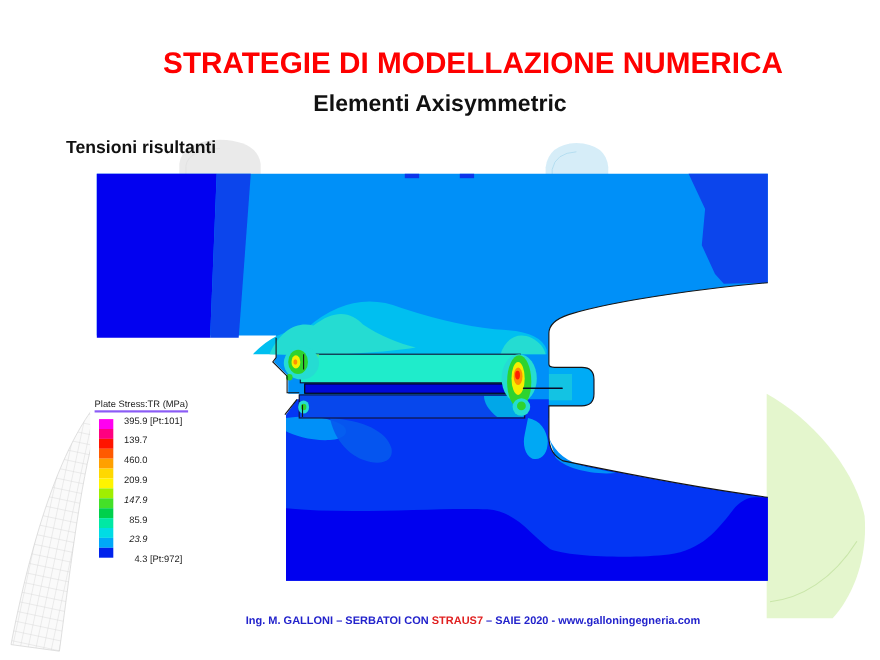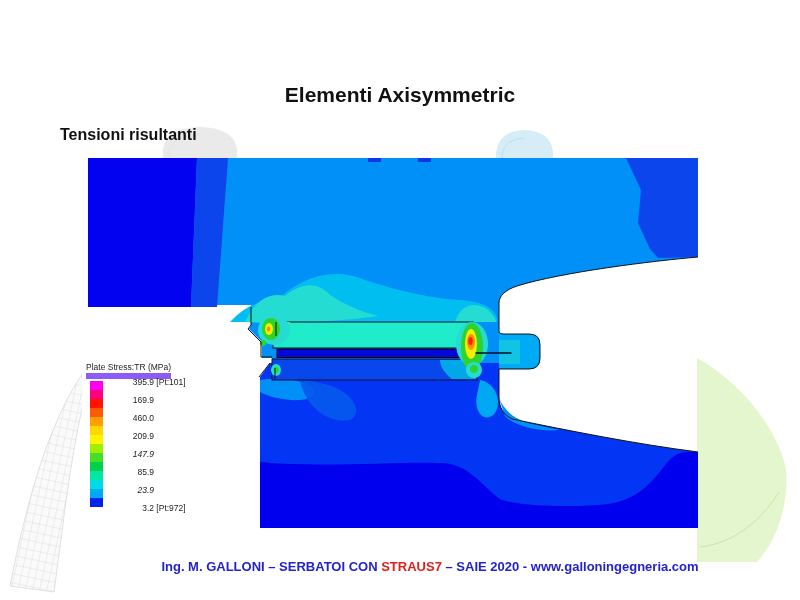--- a/index.html
+++ b/index.html
@@ -15,39 +15,39 @@
   }
   .subtitle{
     left:0px;top:83px;width:800px;text-align:center;
     font-size:21px;font-weight:bold;color:#111111;
   }
   .section-label{
     left:60px;top:126px;font-size:16px;font-weight:bold;color:#111111;
   }
   .footer{
     left:60px;top:559px;width:740px;text-align:center;
-    font-size:13px;font-weight:bold;
+    font-size:10px;font-weight:bold;
   }
   svg.canvas{position:absolute;left:0;top:0;width:800px;height:600px;}
   
   .legend{
     left:82px;top:360px;width:108px;height:166px;background:#ffffff;
     font-size:8.5px;color:#222222;
   }
   .legend-title{
     position:absolute;left:4px;top:2px;white-space:nowrap;
-    border-bottom:6px solid #8b5cf6;padding-bottom:1px;
+    border-bottom:2px solid #8b5cf6;padding-bottom:1px;
   }
   .legend-bar{
     position:absolute;left:8px;top:21px;width:13px;height:126px;
     display:flex;flex-direction:column;
   }
   .legend-bar div{width:13px;flex:1 1 auto;}
   .legend-row{
-    position:absolute;left:24px;height:10px;white-space:nowrap;line-height:10px;margin-left:20px;
+    position:absolute;left:24px;height:10px;white-space:nowrap;line-height:10px;
   }
   .legend-row .num{display:inline-block;width:28px;text-align:right;}
 </style>
 </head>
 <body>
 
 <div class="slide">
 
   <svg class="canvas" viewBox="0 0 800 600" shape-rendering="geometricPrecision">
     <defs>
@@ -130,20 +130,21 @@
 
     <g stroke="#141414" stroke-width="1" fill="none">
       <path d="M698,257 C652,261 562,272 517,286 C505,290 499,296 499,303 V331 Q499,334 504,334 H529 Q540,334 540,345 V358 Q540,369 529,369 H499 V397 C499,408 504,415 512,419 C570,431 636,444 698,452"></path>
       <path d="M251,307 V325 L248,329 L261,342 V357 L272,357"></path>
       <path d="M259,377 L270,363"></path>
       <path d="M276,322 V336"></path>
       <path d="M275,368 V379"></path>
     </g>
   </svg>
 
+  <div class="abs title" style="color:#fe0000;">STRATEGIE DI MODELLAZIONE NUMERICA</div>
   <div class="abs subtitle">Elementi Axisymmetric</div>
   <div class="abs section-label">Tensioni risultanti</div>
 
   <div class="abs legend">
     <div class="legend-title">Plate Stress:TR (MPa)</div>
     <div class="legend-bar">
         <div style="background: rgb(255, 0, 240);"></div>
         <div style="background: rgb(255, 0, 128);"></div>
         <div style="background: rgb(255, 20, 0);"></div>
         <div style="background: rgb(255, 90, 0);"></div>
@@ -153,27 +154,27 @@
         <div style="background: rgb(160, 238, 0);"></div>
         <div style="background: rgb(68, 224, 40);"></div>
         <div style="background: rgb(0, 208, 76);"></div>
         <div style="background: rgb(0, 232, 164);"></div>
         <div style="background: rgb(0, 220, 228);"></div>
         <div style="background: rgb(0, 168, 248);"></div>
         <div style="background: rgb(0, 34, 236);"></div>
       </div>
     <div>
         <div class="legend-row" style="top: 17px;"><span class="num">395.9</span><span> [Pt:101]</span></div>
-        <div class="legend-row" style="top: 35px;"><span class="num">169.9</span><span></span></div>
+        <div class="legend-row" style="top: 35px;"><span class="num">139.7</span><span></span></div>
         <div class="legend-row" style="top: 53px;"><span class="num">460.0</span><span></span></div>
         <div class="legend-row" style="top: 71px;"><span class="num">209.9</span><span></span></div>
         <div class="legend-row" style="top: 89px; font-style: italic;"><span class="num">147.9</span><span></span></div>
         <div class="legend-row" style="top: 107px;"><span class="num">85.9</span><span></span></div>
         <div class="legend-row" style="top: 125px; font-style: italic;"><span class="num">23.9</span><span></span></div>
-        <div class="legend-row" style="top: 143px;"><span class="num">3.2</span><span> [Pt:972]</span></div>
+        <div class="legend-row" style="top: 143px;"><span class="num">4.3</span><span> [Pt:972]</span></div>
       </div>
   </div>
 
   <div class="abs footer">
     <span style="color:#2323cc;">Ing. M. GALLONI – SERBATOI CON </span><span style="color:#e02020;">STRAUS7</span><span style="color:#2323cc;"> – SAIE 2020 - www.galloningegneria.com</span>
   </div>
 
 </div>
 
 </body></html>

